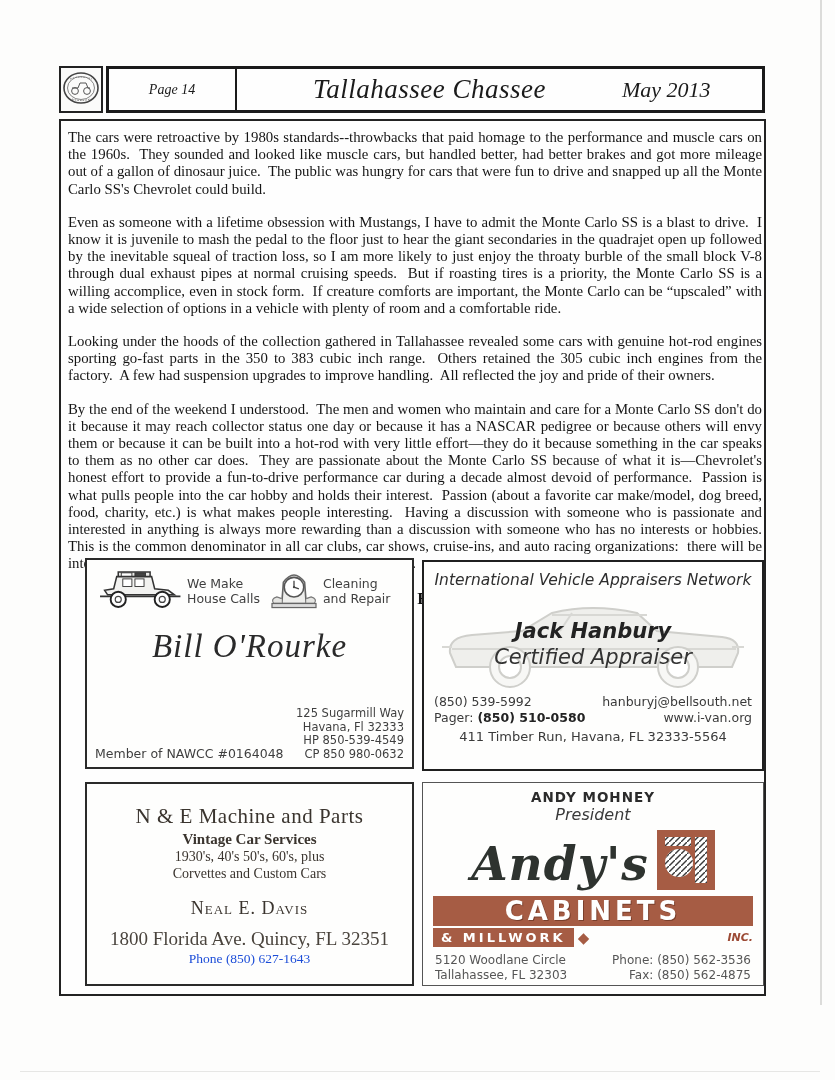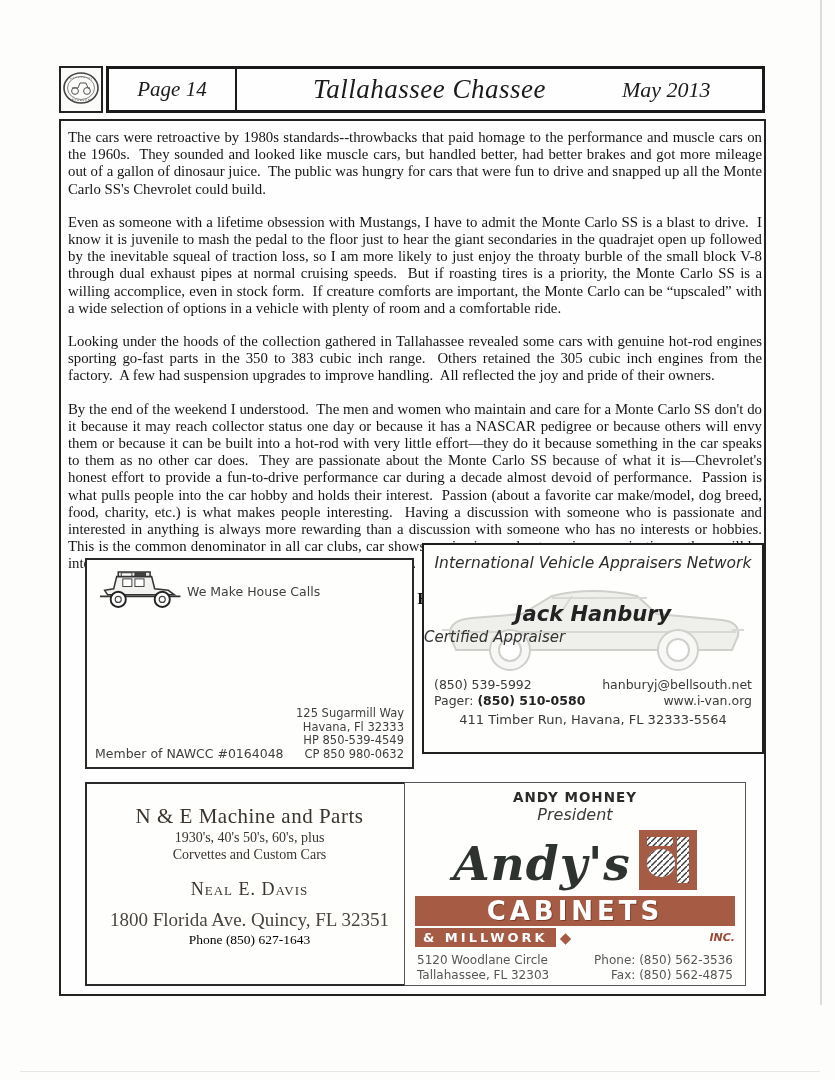--- a/index.html
+++ b/index.html
@@ -20,21 +20,21 @@
     display:flex; align-items:center; justify-content:center;
   }
   .header-box {
     position:absolute; left:106px; top:66px; width:659px; height:47px;
     border:3px solid #1a1a1a; background:#fefefe;
     display:flex; align-items:stretch;
   }
   .header-cell-page {
     width:128px; border-right:2px solid #1a1a1a;
     display:flex; align-items:center; justify-content:center;
-    font-style:italic; font-size:21px;
+    font-style:italic; font-size:14px;
   }
   .header-cell-title {
     flex:1; display:flex; align-items:center; justify-content:center;
     font-style:italic; font-size:27px; letter-spacing:0.5px;
   }
   .header-cell-date {
     width:140px; display:flex; align-items:center; justify-content:flex-start;
     font-style:italic; font-size:22px;
   }
 
@@ -50,59 +50,59 @@
   }
   .the-end {
     text-align:center; font-weight:bold; font-size:17px;
     letter-spacing:0.5px; margin-top:12px; color:#111;
   }
 
   
   .card { position:absolute; background:#fefefd; }
   .card-orourke { left:24px; top:437px; width:329px; height:211px; border:2px solid #2a2a2a;
     font-family:"DejaVu Sans", sans-serif; color:#3d3d3d; }
-  .card-ivan { left:361px; top:422px; width:342px; height:211px; border:2px solid #1f1f1f;
+  .card-ivan { left:361px; top:439px; width:342px; height:211px; border:2px solid #1f1f1f;
     font-family:"DejaVu Sans", sans-serif; color:#3a3a3a; }
   .card-ne { left:24px; top:661px; width:329px; height:204px; border:2px solid #2a2a2a;
     font-family:"Liberation Serif", serif; color:#3a342e; text-align:center; }
-  .card-andys { left:343px; top:661px; width:342px; height:204px; border:1.5px solid #555;
+  .card-andys { left:361px; top:661px; width:342px; height:204px; border:1.5px solid #555;
     font-family:"DejaVu Sans", sans-serif; text-align:center; }
 
   
   .oro-top { display:flex; justify-content:space-between; padding:6px 8px 0 8px; }
   .oro-col { display:flex; flex-direction:row; align-items:center; }
   .oro-label { font-size:12.5px; margin-top:2px; color:#3f3f3f; }
   .oro-name { text-align:center; font-family:"Liberation Serif", serif; font-style:italic;
     font-size:33px; color:#2a2a2a; margin-top:14px; letter-spacing:1px; }
   .oro-bottom { position:absolute; left:8px; right:8px; bottom:6px; display:flex;
     justify-content:space-between; align-items:flex-end; }
   .oro-member { font-size:12.5px; color:#3f3f3f; }
   .oro-address { text-align:right; font-size:11.5px; line-height:13.5px; color:#3f3f3f; }
 
   
   .ivan-header { text-align:center; font-style:italic; font-size:15.5px; padding-top:9px;
     color:#2e2e2e; }
   .ivan-mid { position:relative; height:105px; }
   .ivan-ghost { position:absolute; left:8px; top:2px; }
   .ivan-name { position:absolute; left:0; right:0; top:30px; text-align:center;
     font-weight:bold; font-style:italic; font-size:21px; color:#222; }
-  .ivan-title { position:absolute; left:0; right:0; top:56px; text-align:left;
-    font-style:italic; font-size:15px; color:#333; }
+  .ivan-title { position:absolute; left:0; right:0; top:56px; text-align:center;
+    font-style:italic; font-size:21px; color:#333; }
   .ivan-contact { display:flex; justify-content:space-between; padding:0 10px; font-size:12.5px;
     line-height:16px; color:#3a3a3a; }
   .ivan-pager-num { font-weight:bold; color:#222; }
   .ivan-address { text-align:center; font-size:13px; margin-top:3px; color:#3a3a3a; }
 
   
   .ne-name { font-size:21px; margin-top:20px; letter-spacing:0.5px; }
   .ne-sub { font-size:15px; font-weight:bold; margin-top:2px; }
   .ne-line { font-size:14px; margin-top:1px; }
   .ne-owner { font-variant:small-caps; font-size:18px; letter-spacing:1px; margin-top:16px; }
   .ne-addr { font-size:19px; margin-top:9px; color:#4a443d; }
-  .ne-phone { font-size:13.5px; margin-top:1px; color:#000000; }
+  .ne-phone { font-size:13.5px; margin-top:1px; color:#1d4ed8; }
 
   
   .andys-contact { font-size:13.5px; font-weight:bold; letter-spacing:1px; color:#2b2b2b;
     margin-top:6px; }
   .andys-president { font-size:16px; font-style:italic; color:#3a3a3a; }
   .andys-logo-row { display:flex; align-items:flex-end; justify-content:center; gap:8px;
     margin-top:2px; height:68px; }
   .andys-script { font-family:"DejaVu Serif", serif; font-style:italic; font-weight:bold;
     font-size:47px; color:#2e332f; line-height:60px; letter-spacing:1px;margin-top:40px; }
   .andys-banner { margin:2px 10px 0 10px; }
@@ -167,21 +167,35 @@
               <rect x="52" y="17" width="12" height="10" fill="#fff" stroke="#333" stroke-width="1.2"></rect>
               <path d="M6 40 L112 40" stroke="#333" stroke-width="2.5"></path>
               <circle cx="30" cy="44" r="10" fill="#fff" stroke="#222" stroke-width="2.5"></circle>
               <circle cx="30" cy="44" r="4" fill="none" stroke="#444" stroke-width="1.5"></circle>
               <circle cx="88" cy="44" r="10" fill="#fff" stroke="#222" stroke-width="2.5"></circle>
               <circle cx="88" cy="44" r="4" fill="none" stroke="#444" stroke-width="1.5"></circle>
             </svg>
           </span>
           <span class="oro-label">We Make House Calls</span>
         </div>
-      </div>
+        <div class="oro-col">
+          <span>
+            <svg width="58" height="44" viewBox="0 0 70 54">
+              <path d="M20 46 L22 20 Q35 2 48 20 L50 46 Z" fill="#eeeeec" stroke="#666" stroke-width="2"></path>
+              <path d="M20 46 L10 46 Q6 40 14 38 L20 40 M50 46 L60 46 Q64 40 56 38 L50 40" fill="#e5e5e2" stroke="#777" stroke-width="1.5"></path>
+              <rect x="8" y="46" width="54" height="5" fill="#ddd" stroke="#666" stroke-width="1.5"></rect>
+              <circle cx="35" cy="26" r="12" fill="#fff" stroke="#555" stroke-width="2"></circle>
+              <path d="M35 26 L35 18 M35 26 L41 28" stroke="#444" stroke-width="1.6"></path>
+              <circle cx="35" cy="26" r="1.4" fill="#444"></circle>
+            </svg>
+          </span>
+          <span class="oro-label">Cleaning and Repair</span>
+        </div>
+      </div>
+      <div class="oro-name">Bill O'Rourke</div>
       <div class="oro-bottom">
         <div class="oro-member">Member of NAWCC #0164048</div>
         <div class="oro-address">
           <div>125 Sugarmill Way</div>
           <div>Havana, Fl 32333</div>
           <div>HP 850-539-4549</div>
           <div>CP 850 980-0632</div>
         </div>
       </div>
     </div>
@@ -215,20 +229,21 @@
         <div style="text-align:right">
           <div>hanburyj@bellsouth.net</div>
           <div>www.i-van.org</div>
         </div>
       </div>
       <div class="ivan-address">411 Timber Run, Havana, FL 32333-5564</div>
     </div>
 
     <div class="card card-ne">
       <div class="ne-name">N &amp; E Machine and Parts</div>
+      <div class="ne-sub">Vintage Car Services</div>
       <div class="ne-line">1930's, 40's 50's, 60's, plus</div>
       <div class="ne-line">Corvettes and Custom Cars</div>
       <div class="ne-owner">Neal E. Davis</div>
       <div class="ne-addr">1800 Florida Ave. Quincy, FL 32351</div>
       <div class="ne-phone">Phone (850) 627-1643</div>
     </div>
 
     <div class="card card-andys">
       <div class="andys-contact">ANDY MOHNEY</div>
       <div class="andys-president">President</div>

